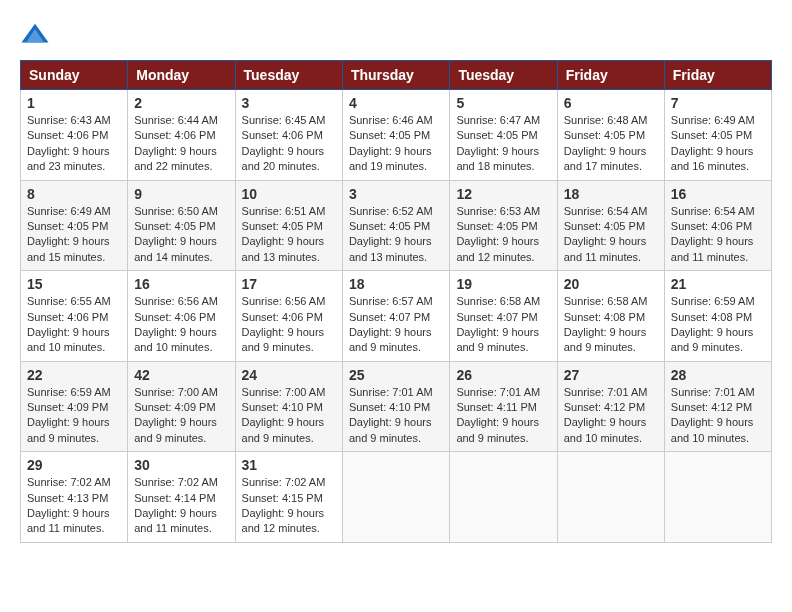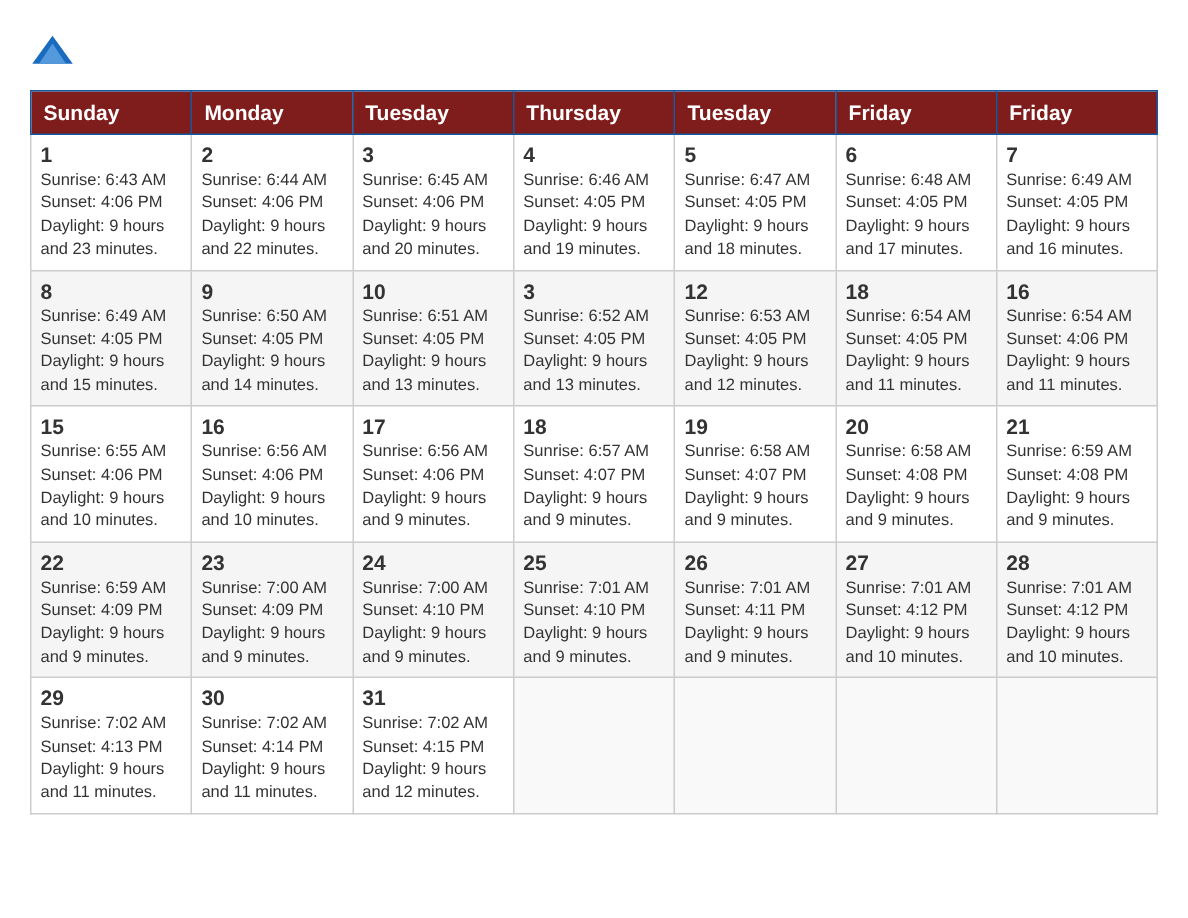--- a/index.html
+++ b/index.html
@@ -300,21 +300,21 @@
       <tr>
         <td>
         <span class="day-number">22</span>
         <div class="day-info">
           Sunrise: 6:59 AM<br>
           Sunset: 4:09 PM<br>
           Daylight: 9 hours and 9 minutes.
         </div>
       </td>
         <td>
-        <span class="day-number">23</span>
+        <span class="day-number">42</span>
         <div class="day-info">
           Sunrise: 7:00 AM<br>
           Sunset: 4:09 PM<br>
           Daylight: 9 hours and 9 minutes.
         </div>
       </td>
         <td>
         <span class="day-number">24</span>
         <div class="day-info">
           Sunrise: 7:00 AM<br>

